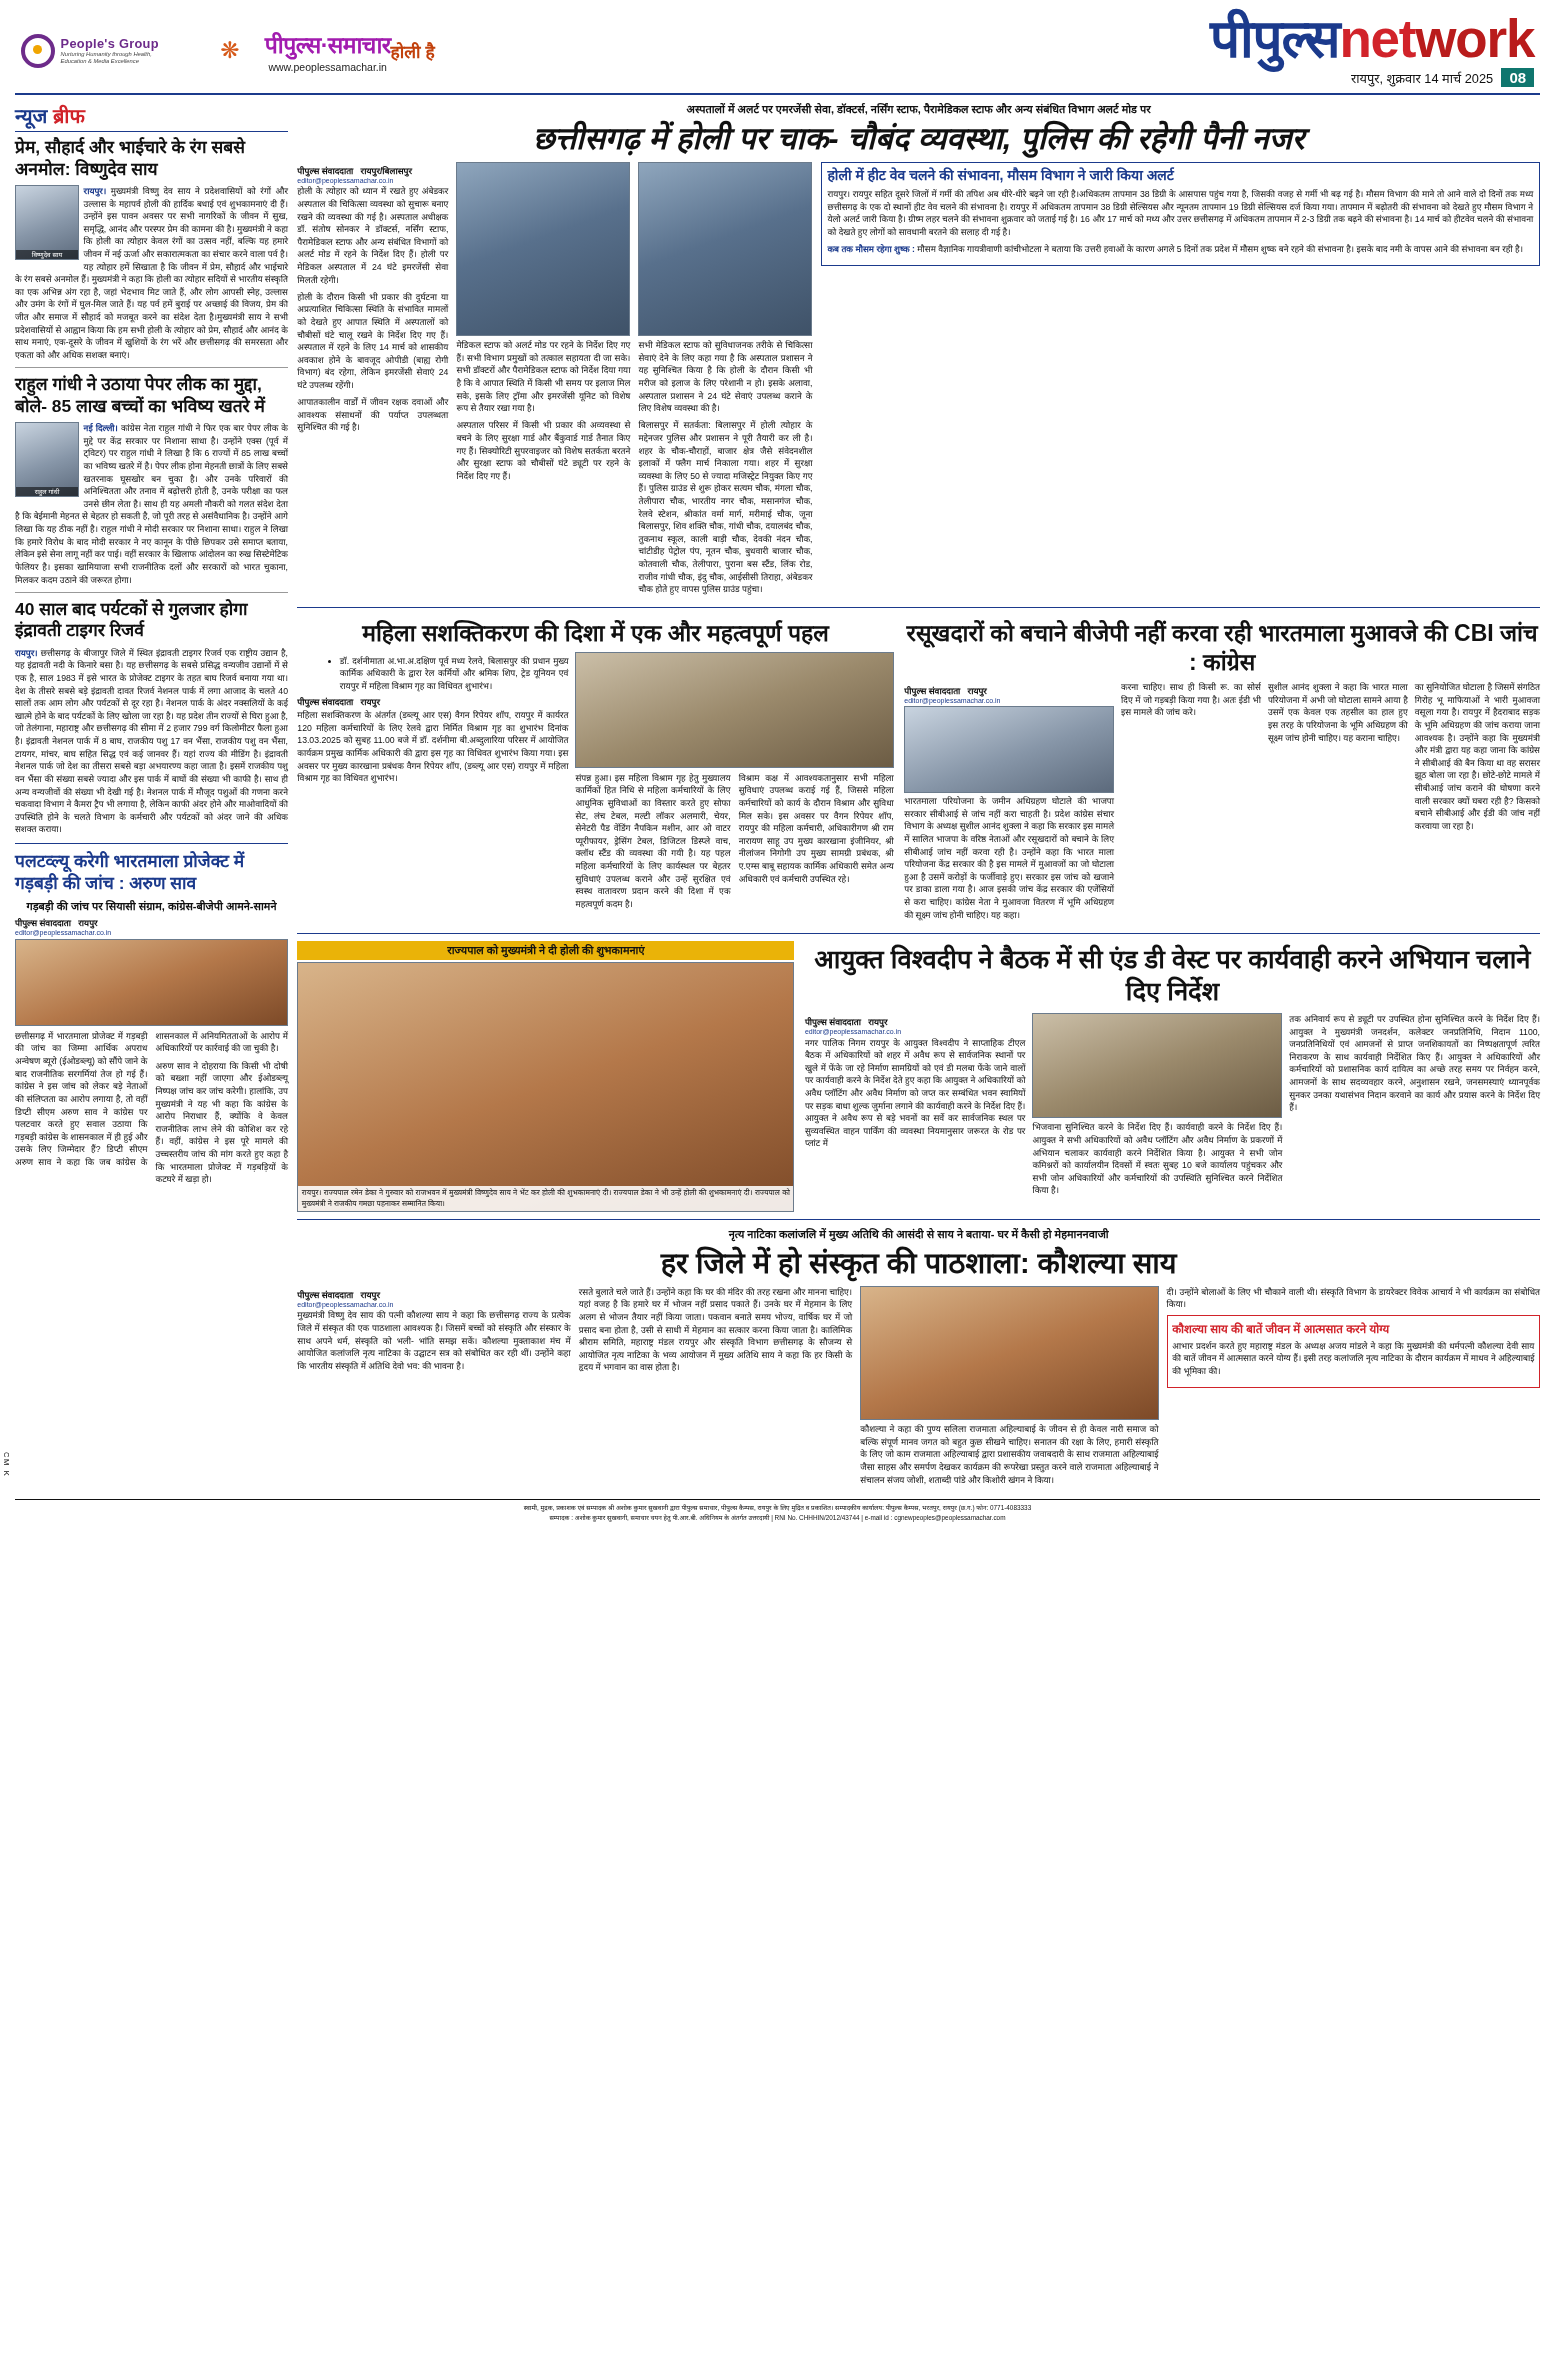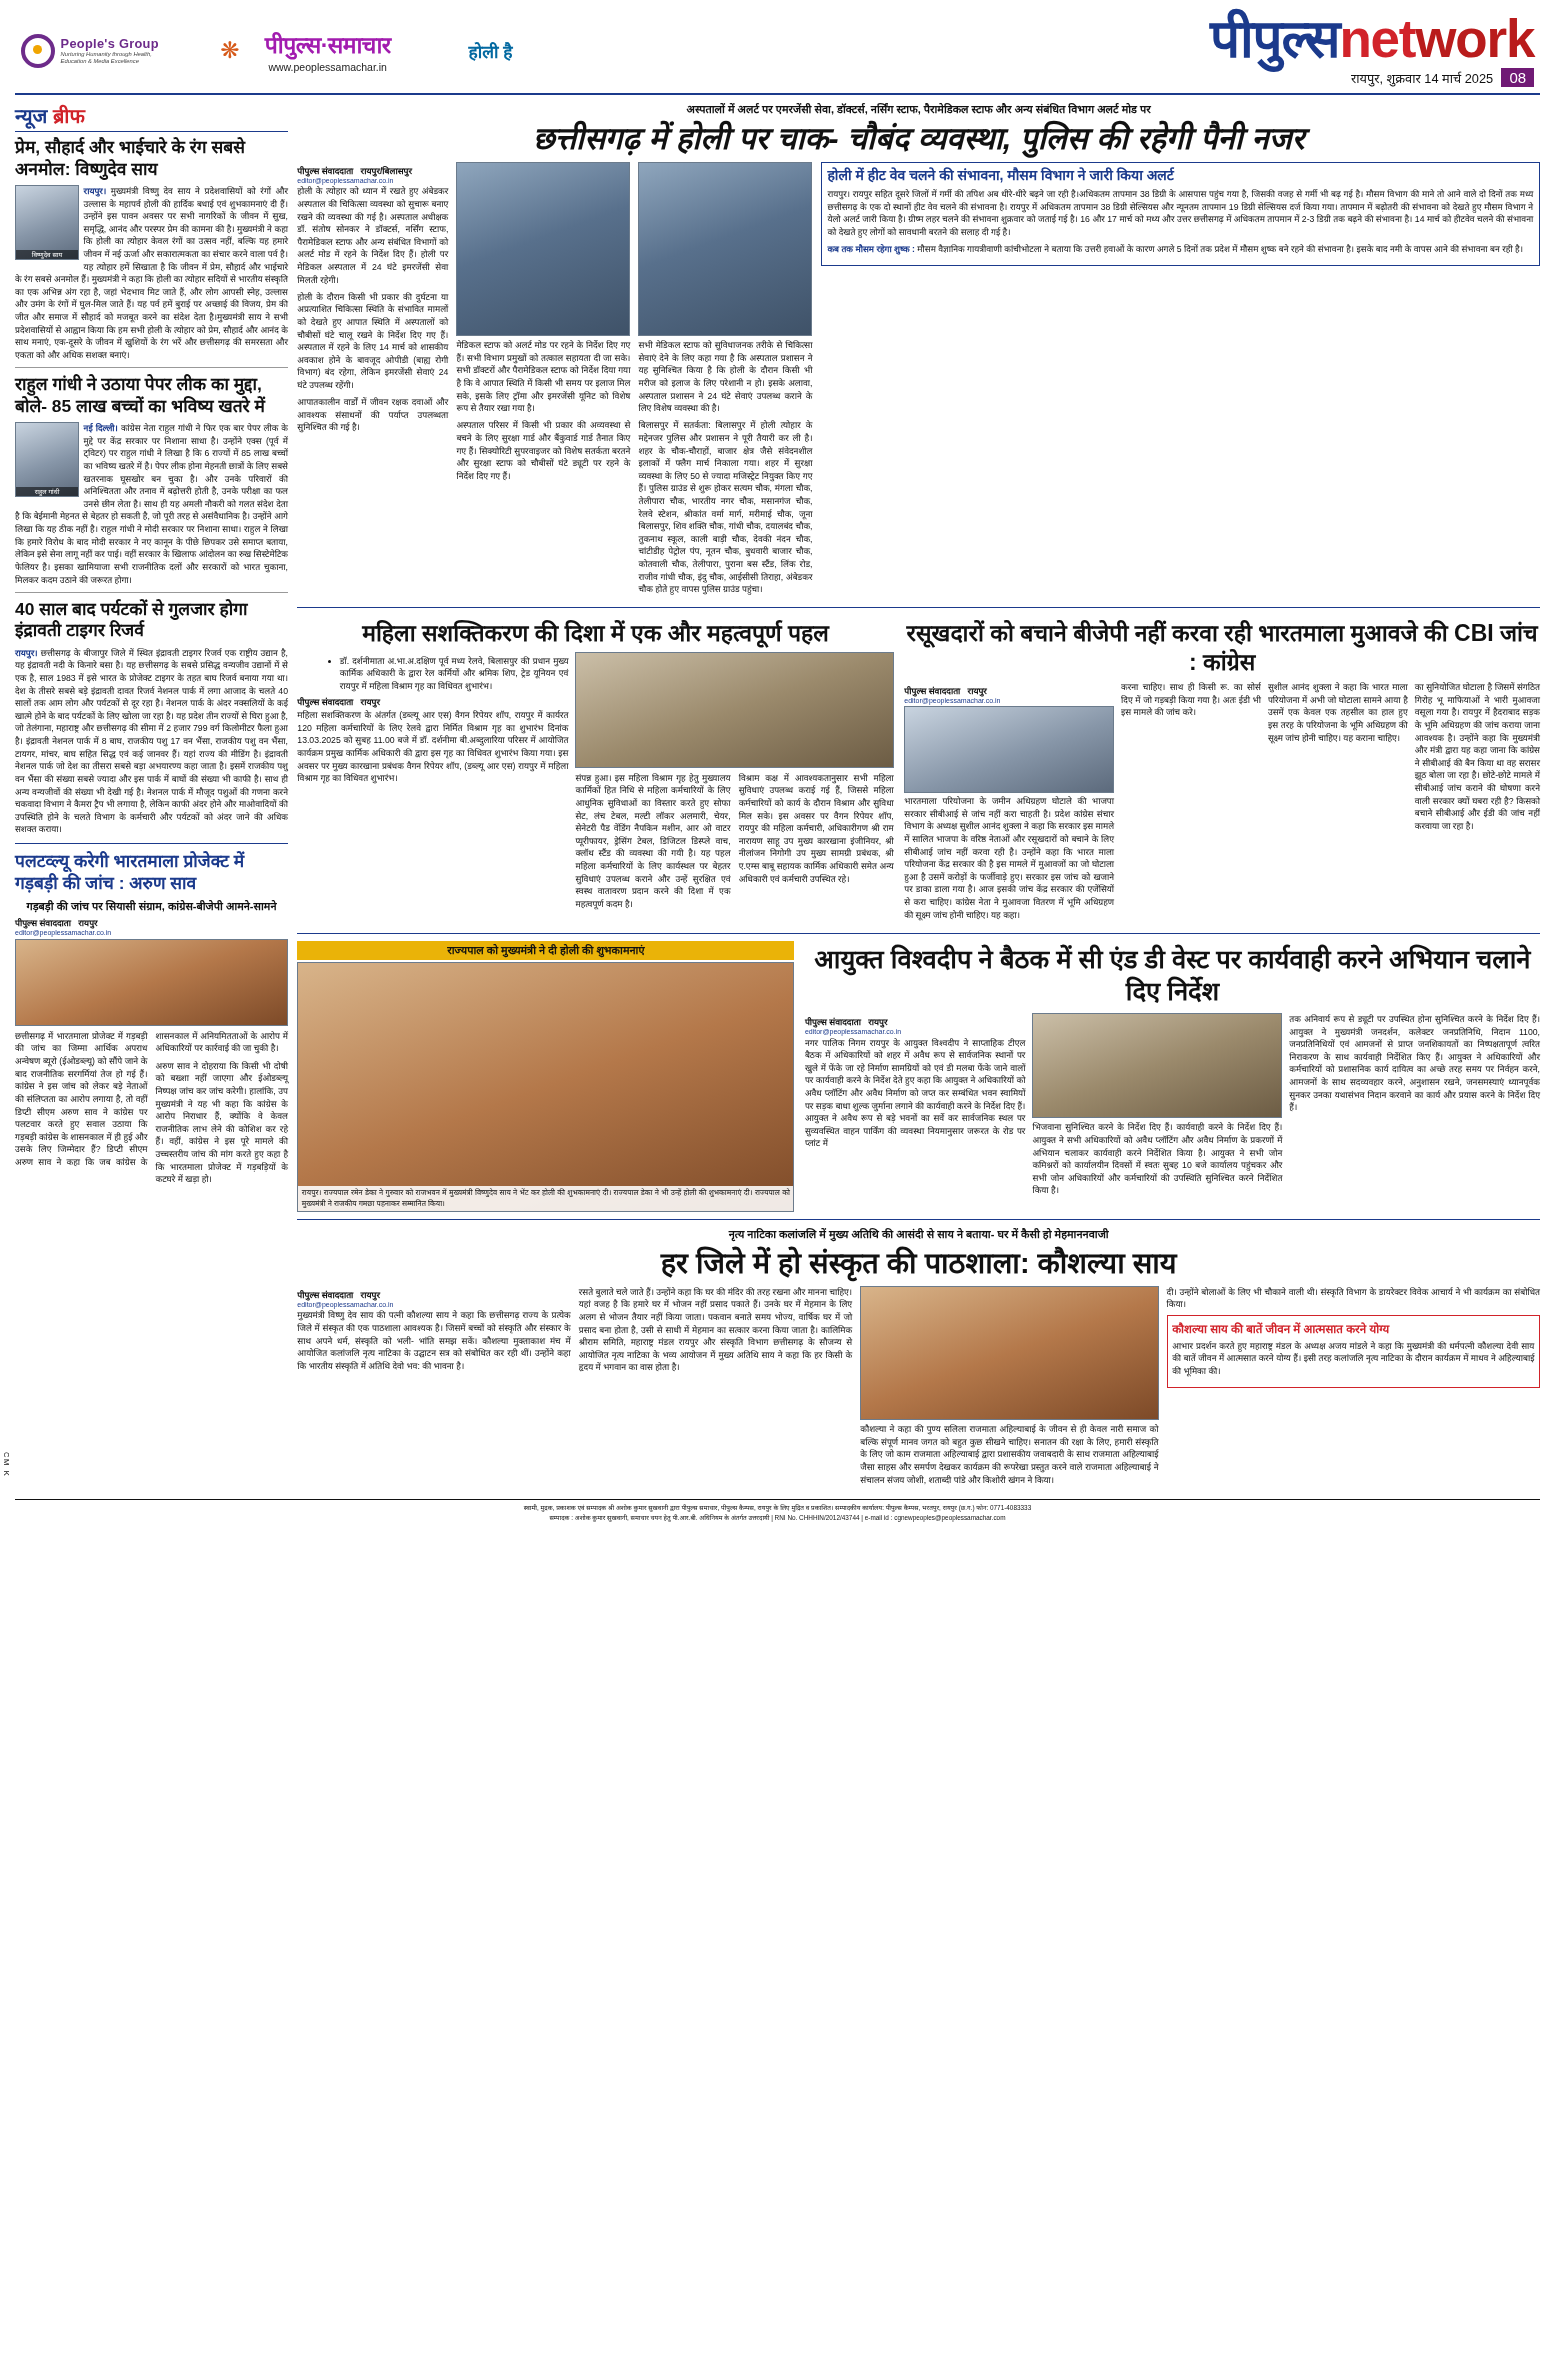--- a/index.html
+++ b/index.html
@@ -37,29 +37,29 @@
     content:""; position:absolute; width:9.3px;height:9.3px;background:#f0a500;
     border-radius:50%; left:8.1px; top:7px;
   }
   .mh-logo .txt { line-height: 1.15; }
   .mh-logo .t1 { font-size: 12.8px; font-weight: bold; color:#6d2b8a; letter-spacing:0.3px;}
   .mh-logo .t2 { font-size: 5.8px; color:#444; font-style: italic; width: 116px;}
   .mh-kid { width: 70px; text-align:center; font-size: 23px; color:#d65a1a;}
   .mh-peoples { text-align:center; }
   .mh-peoples .pn { font-size: 23px; font-weight: bold; color:#a21caf; letter-spacing:-0.6px;}
   .mh-peoples .web { font-size: 10.5px; color:#222; margin-top:1.2px;}
-  .mh-holi { width: 122px; text-align:right; color:#0369a1; font-size: 17.4px; font-weight:bold;}
+  .mh-holi { width: 122px; text-align:left; color:#c2410c; font-size: 17.4px; font-weight:bold;}
   .mh-right { text-align:right; flex:1; }
   .mh-title { font-size: 53px; font-weight: bold; line-height: .95; letter-spacing:-1.2px;}
   .mh-title .blue { color:#1b3a8c; }
   .mh-title .red { color:#d1232a; }
   .mh-title .black { color:#b91c1c; }
   .mh-meta { display:flex; justify-content:flex-end; align-items:center; gap:8.1px; margin-top:3.5px;}
   .mh-date { font-size: 12.8px; color:#111; }
-  .mh-page { background:#701a75; color:#fff; font-size:15px; font-weight:normal; padding:1.2px 8.1px; }
+  .mh-page { background:#0f766e; color:#fff; font-size:15px; font-weight:bold; padding:1.2px 8.1px; }
 
   
   .body-grid { display:flex; gap: 9.3px; margin-top: 7px; }
   .col-left { width: 273px; flex:none; }
   .col-main { flex:1; }
 
   
   .newsbrief-head {
     font-size: 20px; font-weight: bold; color:#1b3a8c; padding-bottom:2.3px;
     border-bottom: 1.2px solid #1b3a8c; margin-bottom: 4.6px;

